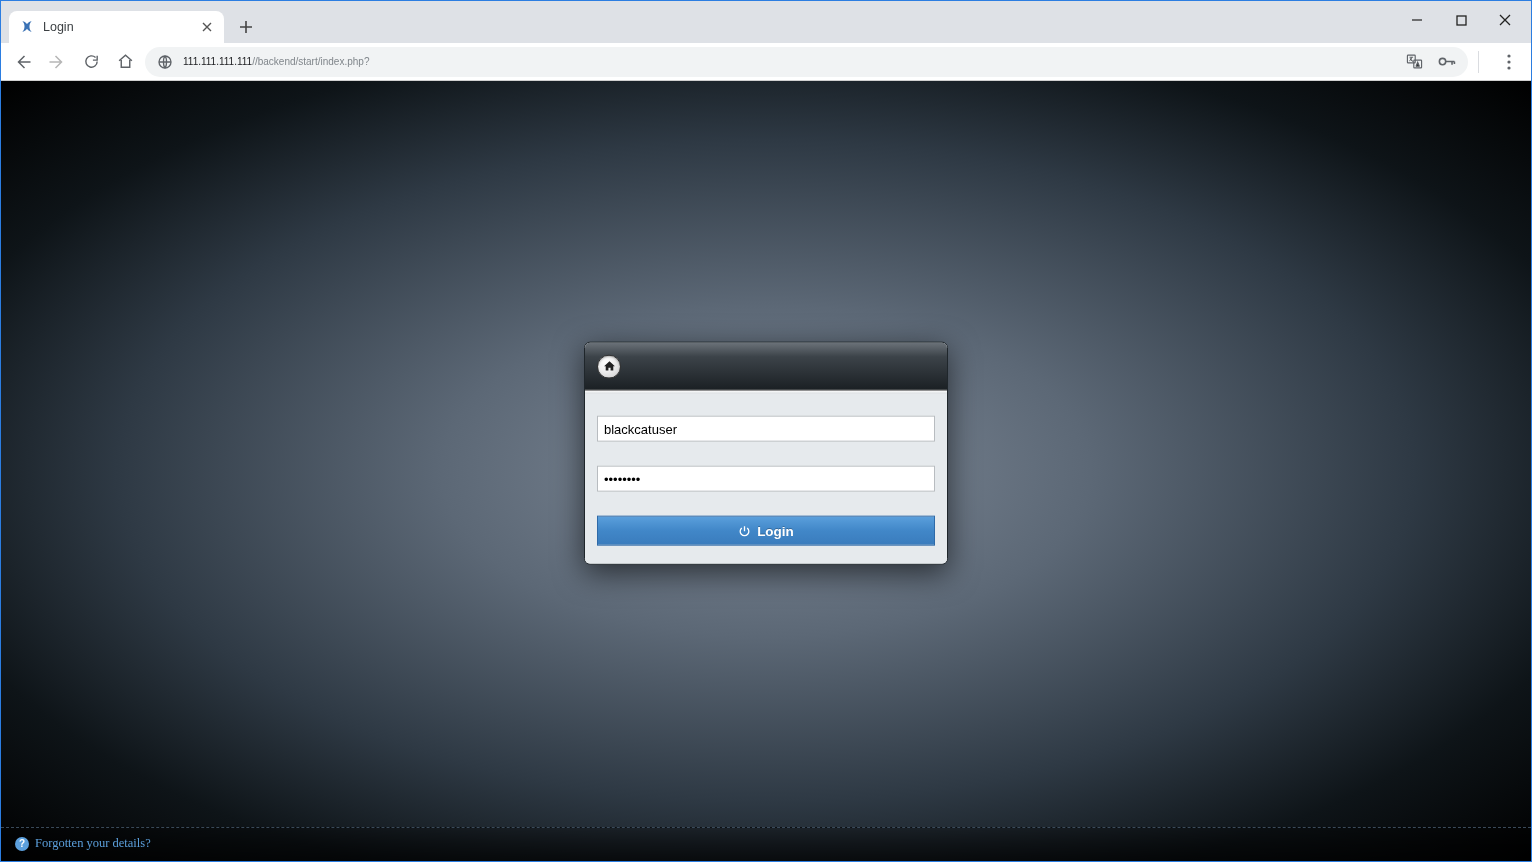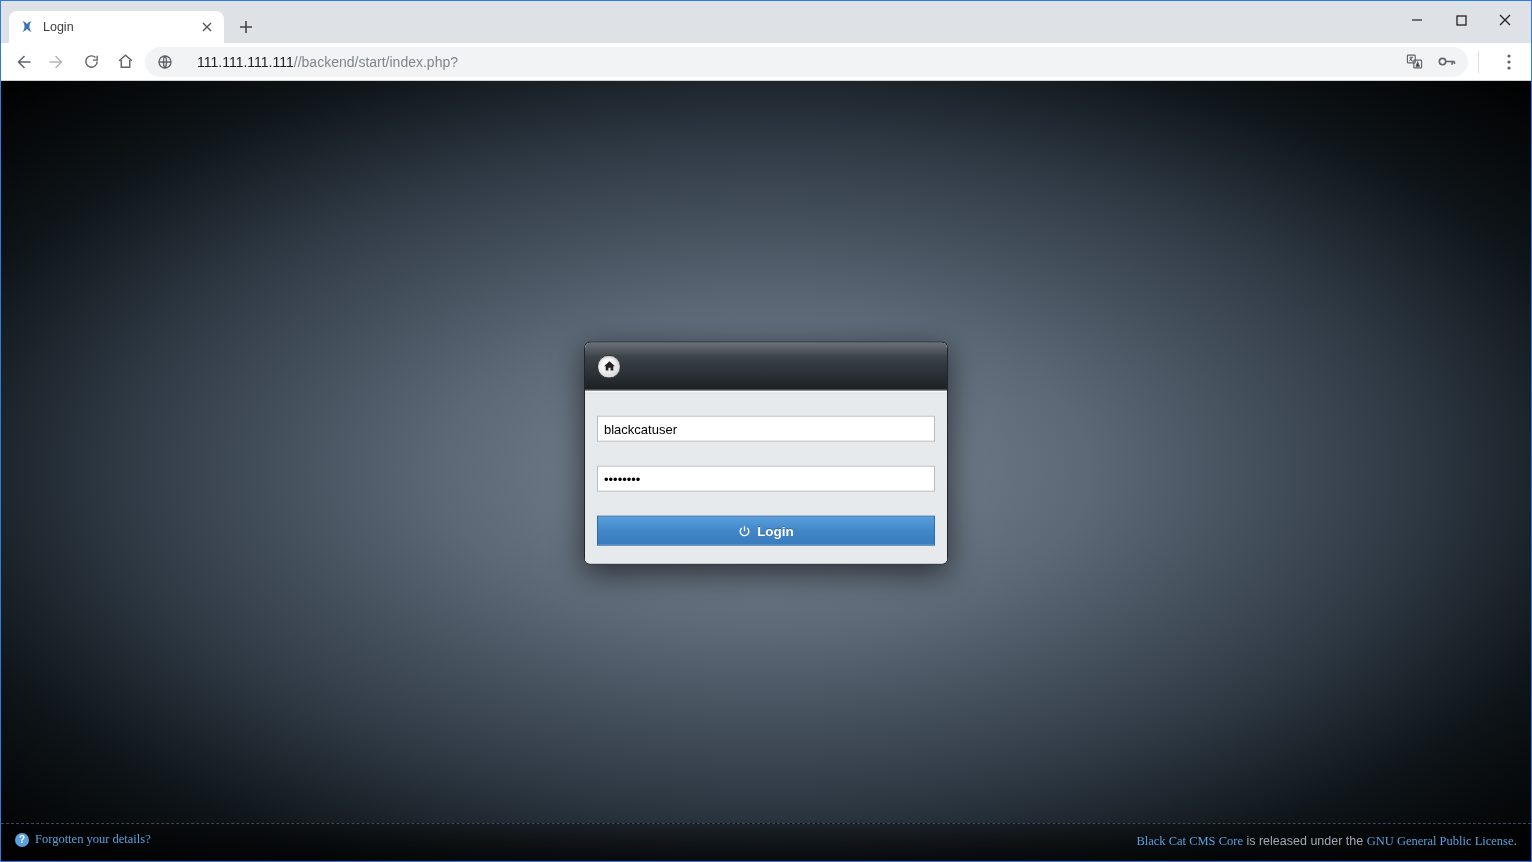--- a/index.html
+++ b/index.html
@@ -16,21 +16,21 @@
 .tab .favicon { width: 16px; height: 16px; display: inline-flex; align-items: center; justify-content: center; }
 .tab .title { flex: 1; white-space: nowrap; overflow: hidden; text-overflow: ellipsis; }
 .tab .close-x { cursor: pointer; font-size: 14px; color: #555; padding: 2px; }
 .newtab-btn { width: 28px; height: 28px; margin-left: 8px; margin-bottom: 2px; border-radius: 50%; display: flex; align-items: center; justify-content: center; cursor: pointer; }
 .win-controls { position: absolute; right: 4px; top: 0; height: 38px; display: flex; align-items: center; }
 .win-controls span { width: 44px; height: 30px; display: inline-flex; align-items: center; justify-content: center; cursor: pointer; }
 
 .toolbar { height: 38px; background: #fff; border-bottom: 1px solid #d0d0d0; display: flex; align-items: center; padding: 0 8px; gap: 6px; }
 .tbtn { width: 28px; height: 28px; display: inline-flex; align-items: center; justify-content: center; border-radius: 50%; cursor: pointer; color: #5f6368; }
 .tbtn.disabled { color: #b6b6b6; cursor: default; }
-.addr { flex: 1; height: 30px; background: #f1f3f4; border-radius: 15px; display: flex; align-items: center; padding: 0 12px; font-size: 14px; color: #202124; gap: 24px; }
+.addr { flex: 1; height: 30px; background: #f1f3f4; border-radius: 15px; display: flex; align-items: center; padding: 0 12px; font-size: 10px; color: #202124; gap: 10px; }
 .addr .globe { color: #5f6368; }
 .addr .url .muted { color: #80868b; }
 .addr-right { margin-left: auto; display: flex; align-items: center; gap: 14px; color: #5f6368; }
 .toolbar .menu-dots { width: 28px; height: 28px; display: inline-flex; align-items: center; justify-content: center; cursor: pointer; color: #5f6368; margin-left: 6px; }
 .toolbar .sep { width: 1px; height: 22px; background: #dadce0; margin: 0 4px; }
 
 
 .viewport { flex: 1; position: relative; overflow: hidden; background: #000; }
 .bg-vignette {
   position: absolute; inset: 0;
@@ -215,20 +215,17 @@
         </button>
       </div>
     </div>
 
     <div class="footer">
       <div class="footer-left">
         <span class="help-icon">?</span>
         <a>Forgotten your details?</a>
       </div>
       <div class="footer-right">
-        <div>
-          <a>Black Cat CMS Core</a><span> is released under the </span><a>GNU General Public License</a><span>.</span>
-        </div>
       </div>
     </div>
   </div>
 
 </div>
 
 </body></html>

